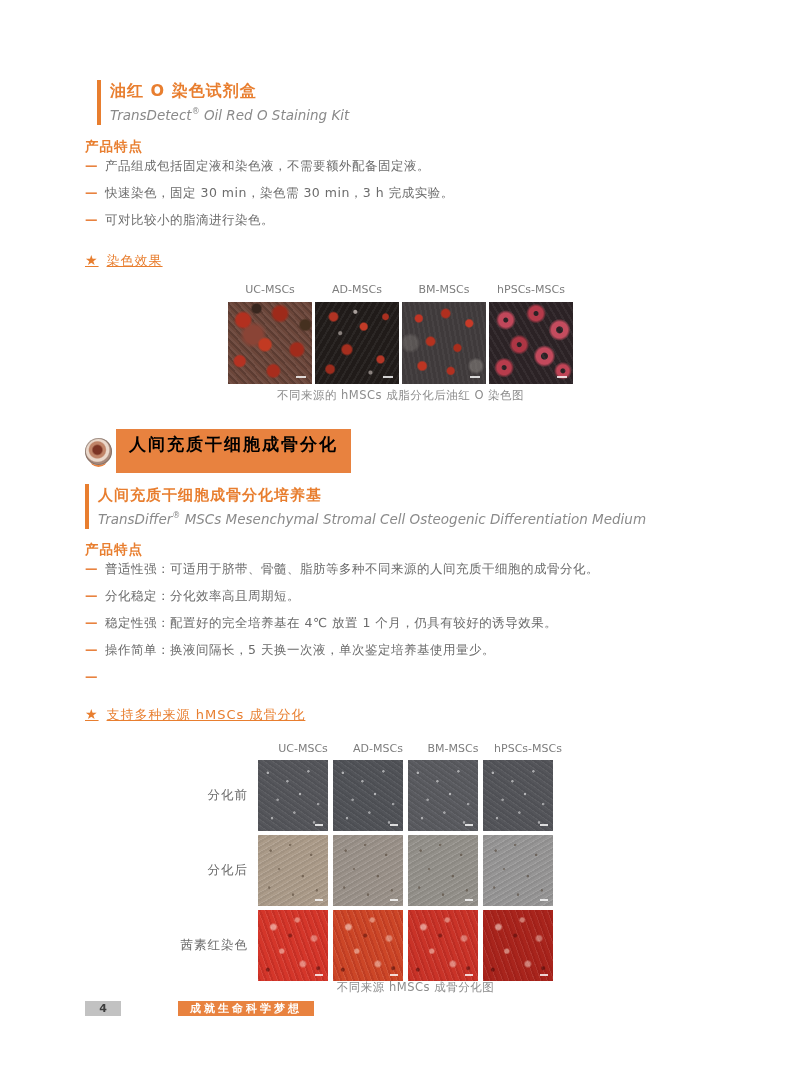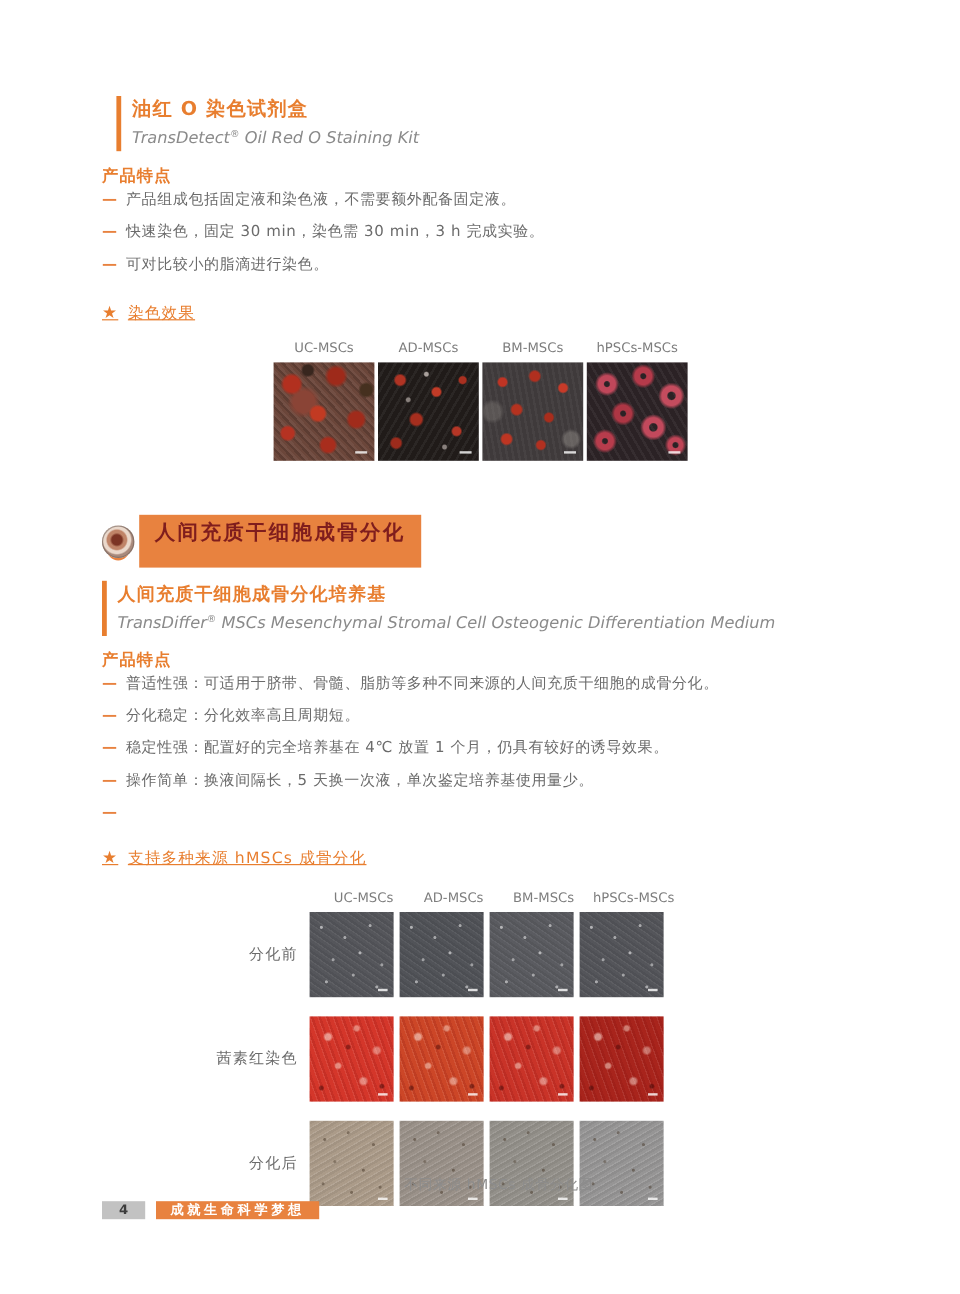--- a/index.html
+++ b/index.html
@@ -80,27 +80,27 @@
 
   .caption { position:absolute; color:#8C8C8C; font-size:11.5px; letter-spacing:.5px; text-align:center; }
   .caption1 { left:228px; top:388px; width:345px; }
 
   
   .banner { position:absolute; left:85px; top:429px; display:flex; align-items:center; }
   .cell-icon { width:27px; height:27px; border-radius:50%; margin-right:4px; flex:none;
     background:
       radial-gradient(circle at 46% 44%, #7c3424 0 20%, #c08468 28% 38%, #ead8cb 44% 54%, #a98a7c 60% 72%, #83736b 78% 100%);
     box-shadow: inset 0 0 0 1px rgba(110,95,88,.55), 0 6px 0 -4px #E8823F; }
-  .banner-bar { background:#E8823F; color:#7f1d1d; font-size:17px; font-weight:bold;
+  .banner-bar { background:#E8823F; color:#000000; font-size:17px; font-weight:bold;
     letter-spacing:2px; height:44px; line-height:30px; padding:0 13px; }
 
   
   .grid-col-labels { position:absolute; left:268px; top:742px; display:flex; gap:5px; }
   .grid-col-labels .col-label { width:70px; text-align:center; color:#7d7d7d; font-size:11px; }
-  .grid-rows { position:absolute; left:85px; top:760px; display:flex; flex-direction:column; gap:16px; }
+  .grid-rows { position:absolute; left:85px; top:760px; display:flex; flex-direction:column; gap:4px; }
   .grid-row { display:flex; align-items:center; }
   .row-label { width:173px; padding-right:10px; text-align:right; color:#6B6B6B; font-size:12.5px; letter-spacing:1px; }
   .grid-row .imgs { display:flex; gap:5px; }
   .grid-row .micro { width:70px; height:71px; }
   .grid-row .micro::after { width:8px; right:5px; bottom:5px; }
 
   .speck-light {
     background-image:
       radial-gradient(circle 2px at 14% 18%, rgba(255,255,255,.55) 0 45%, rgba(255,255,255,0) 80%),
       radial-gradient(circle 2px at 42% 30%, rgba(255,255,255,.5) 0 45%, rgba(255,255,255,0) 80%),
@@ -143,21 +143,21 @@
   .g-red-1 { background-color:#d4362a; } .g-red-2 { background-color:#cc4627; }
   .g-red-3 { background-color:#c93328; } .g-red-4 { background-color:#a8241c; }
 
   .caption2 { left:268px; top:980px; width:295px; }
 
   
   .footer { position:absolute; left:85px; top:1001px; display:flex; align-items:center; gap:9px; }
   .page-num { width:36px; height:15px; background:#C2C2C2; color:#3d3d3d; font-size:11px; font-weight:bold;
     text-align:center; line-height:15px; }
   .slogan { height:15px; background:#E8823F; color:#ffffff; font-size:11px; font-weight:bold;
-    letter-spacing:3px; line-height:15px; padding:0 12px; }
+    letter-spacing:3px; line-height:15px; padding:0 12px;margin-left:48px; }
 </style>
 </head>
 <body>
 
 <div class="page">
 
   <div class="title-block" style="top:80px;padding-left:12px;">
     <div class="vbar"></div>
     <div>
       <div class="title-cn">油红 O 染色试剂盒</div>
@@ -190,20 +190,21 @@
     <div class="col-label">AD-MSCs</div>
     <div class="col-label">BM-MSCs</div>
     <div class="col-label">hPSCs-MSCs</div>
   </div>
   <div class="strip-images">
     <div class="micro m1a"></div>
     <div class="micro m1b"></div>
     <div class="micro m1c"></div>
     <div class="micro m1d"></div>
   </div>
+  <div class="caption caption1">不同来源的 hMSCs 成脂分化后油红 O 染色图</div>
 
   <div class="banner">
     <span class="cell-icon"></span>
     <div class="banner-bar">人间充质干细胞成骨分化</div>
   </div>
 
   <div class="title-block" style="top:484px;">
     <div class="vbar"></div>
     <div>
       <div class="title-cn" style="font-size:15px;">人间充质干细胞成骨分化培养基</div>
@@ -248,37 +249,37 @@
     <div class="grid-row">
       <div class="row-label">分化前</div>
       <div class="imgs">
         <div class="micro speck-light g-pre-1"></div>
         <div class="micro speck-light g-pre-2"></div>
         <div class="micro speck-light g-pre-3"></div>
         <div class="micro speck-light g-pre-4"></div>
       </div>
     </div>
     <div class="grid-row">
+      <div class="row-label">分化后</div>
+      <div class="imgs">
+        <div class="micro speck-dark g-post-1"></div>
+        <div class="micro speck-dark g-post-2"></div>
+        <div class="micro speck-dark g-post-3"></div>
+        <div class="micro speck-dark g-post-4"></div>
+      </div>
+    </div>
+    <div class="grid-row">
       <div class="row-label">茜素红染色</div>
       <div class="imgs">
         <div class="micro speck-red g-red-1"></div>
         <div class="micro speck-red g-red-2"></div>
         <div class="micro speck-red g-red-3"></div>
         <div class="micro speck-red g-red-4"></div>
       </div>
     </div>
-    <div class="grid-row">
-      <div class="row-label">分化后</div>
-      <div class="imgs">
-        <div class="micro speck-dark g-post-1"></div>
-        <div class="micro speck-dark g-post-2"></div>
-        <div class="micro speck-dark g-post-3"></div>
-        <div class="micro speck-dark g-post-4"></div>
-      </div>
-    </div>
   </div>
   <div class="caption caption2">不同来源 hMSCs 成骨分化图</div>
 
   <div class="footer">
     <div class="page-num">4</div>
     <div class="slogan">成就生命科学梦想</div>
   </div>
 
 </div>
 

